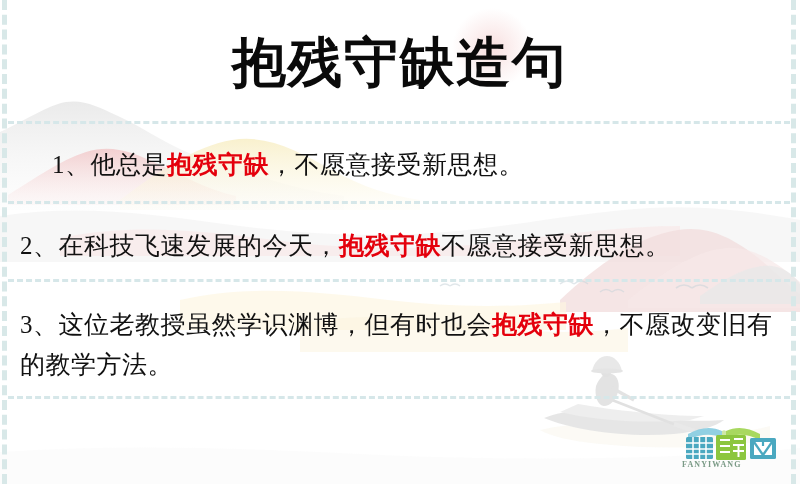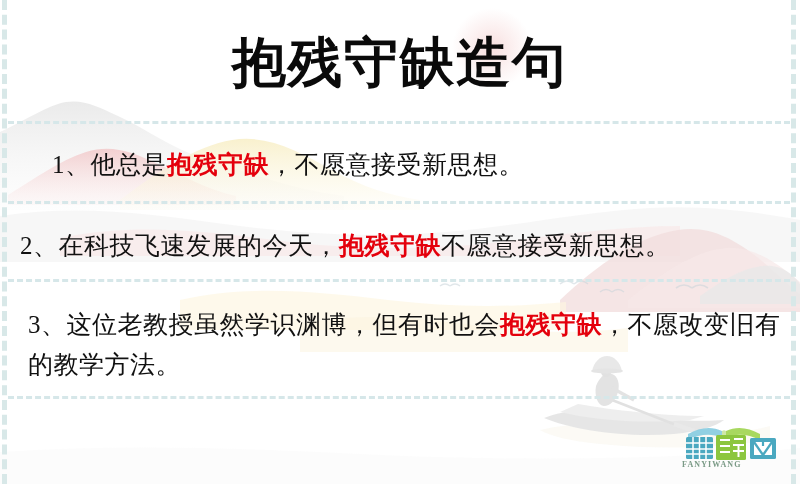--- a/index.html
+++ b/index.html
@@ -79,21 +79,21 @@
   }
   .sentence {
     font-size: 25px;
     line-height: 40px;
     color: #111111;
     font-family: "Liberation Serif", "DejaVu Serif", serif;
     letter-spacing: 0.5px;
   }
   .s1 { position:absolute; top: 10px;  left: 4px; margin-left: 32px; }
   .s2 { position:absolute; top: 91px;  left: 4px; }
-  .s3 { position:absolute; top: 170px; left: 4px; width: 762px; text-indent: 0; margin-left: 8px; }
+  .s3 { position:absolute; top: 170px; left: 4px; width: 762px; text-indent: 0; }
   .idiom {
     color: #e4000c;
     font-weight: 700;
   }
 
   
   .logo {
     position: absolute;
     left: 682px;
     top: 424px;

